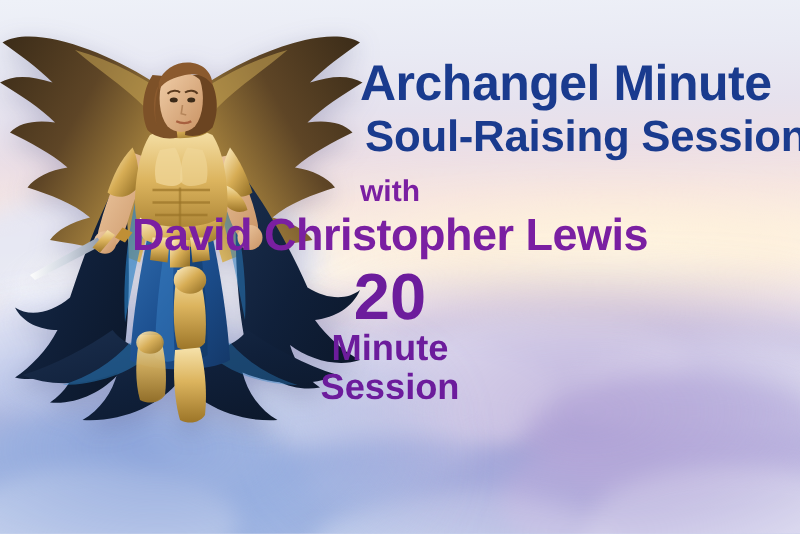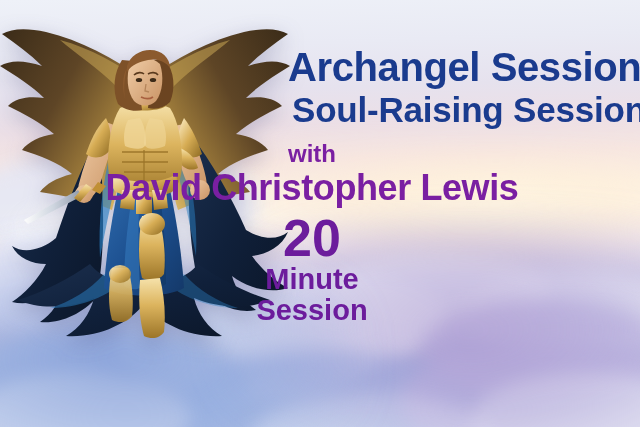--- a/index.html
+++ b/index.html
@@ -301,21 +301,21 @@
         <ellipse cx="145" cy="78" rx="3.2" ry="2" fill="#3c2a18"></ellipse>
         <ellipse cx="159" cy="78" rx="3.2" ry="2" fill="#3c2a18"></ellipse>
         <path d="M140 73 C143 70 148 70 150 72" stroke="#5a3a1e" stroke-width="1.6" fill="none"></path>
         <path d="M154 72 C157 70 162 70 164 73" stroke="#5a3a1e" stroke-width="1.6" fill="none"></path>
         <path d="M152 82 L151 89 L155 90" stroke="#b5855a" stroke-width="1.3" fill="none"></path>
         <path d="M147 95 C151 97 156 97 159 95" stroke="#a8603f" stroke-width="1.8" fill="none"></path>
       </g>
     </svg>
   </div>
 
-  <div class="txt" id="t-line1">Archangel Session</div>
+  <div class="txt" id="t-line1">Archangel Minute</div>
 
   <div class="txt" id="t-line2">Soul-Raising Session</div>
 
   <div class="txt" id="t-with">with</div>
 
   <div class="txt" id="t-name">David Christopher Lewis</div>
 
   <div class="txt" id="t-num">20</div>
 
   <div class="txt" id="t-minute">Minute</div>

